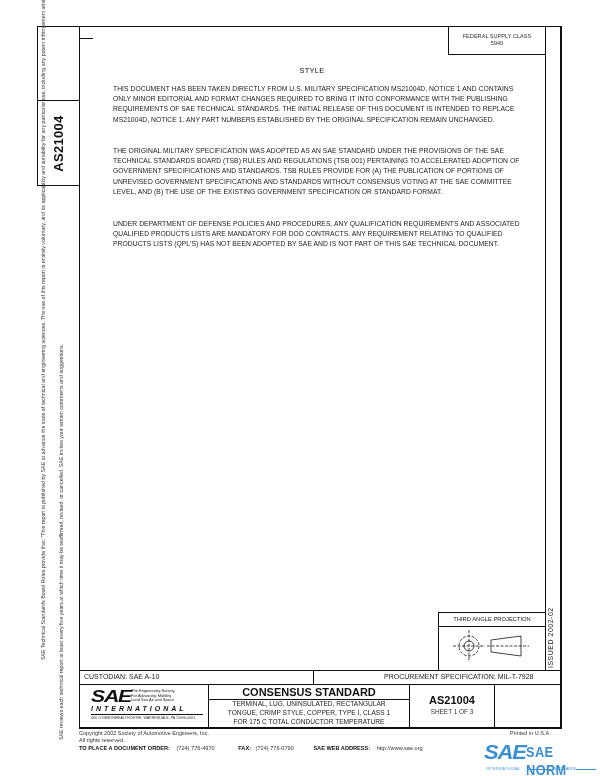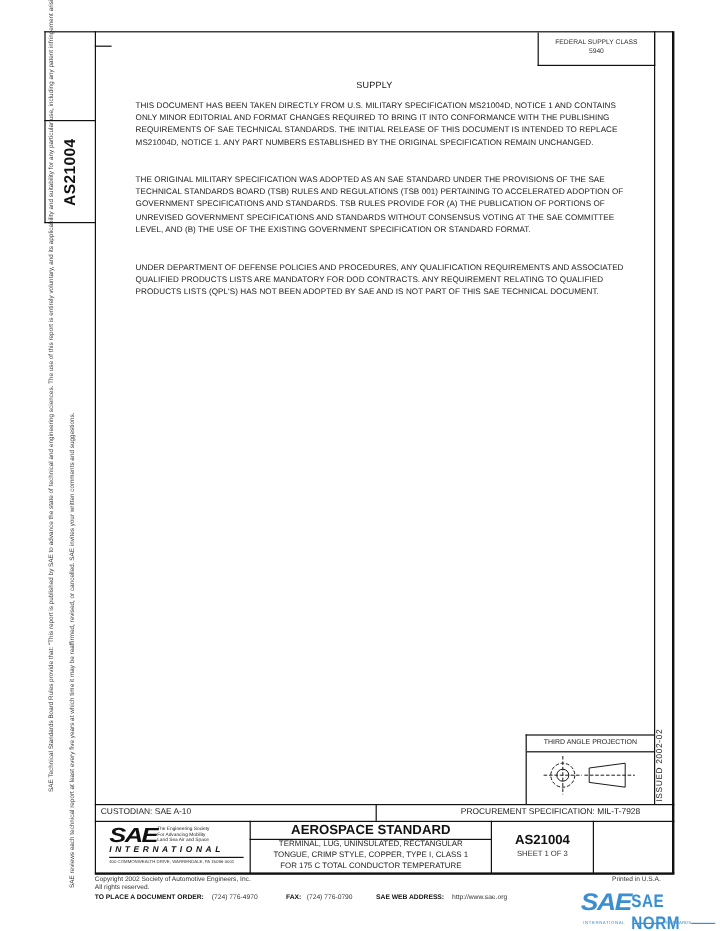--- a/index.html
+++ b/index.html
@@ -46,21 +46,21 @@
 </div>
 <div class="disclaimer" style="left:57px;top:740px;width:560px;">
   <span>SAE reviews each technical report at least every five years at which time it may be reaffirmed, revised, or cancelled. SAE invites your written comments and suggestions.</span>
 </div>
 
 <div class="fsc">
   <div>FEDERAL SUPPLY CLASS</div>
   <div>5940</div>
 </div>
 
-<div class="notice-title">SUPPLY</div>
+<div class="notice-title">STYLE</div>
 <div class="para" style="top:84px;">THIS DOCUMENT HAS BEEN TAKEN DIRECTLY FROM U.S. MILITARY SPECIFICATION MS21004D, NOTICE 1 AND CONTAINS ONLY MINOR EDITORIAL AND FORMAT CHANGES REQUIRED TO BRING IT INTO CONFORMANCE WITH THE PUBLISHING REQUIREMENTS OF SAE TECHNICAL STANDARDS. THE INITIAL RELEASE OF THIS DOCUMENT IS INTENDED TO REPLACE MS21004D, NOTICE 1. ANY PART NUMBERS ESTABLISHED BY THE ORIGINAL SPECIFICATION REMAIN UNCHANGED.</div>
 <div class="para" style="top:146px;">THE ORIGINAL MILITARY SPECIFICATION WAS ADOPTED AS AN SAE STANDARD UNDER THE PROVISIONS OF THE SAE TECHNICAL STANDARDS BOARD (TSB) RULES AND REGULATIONS (TSB 001) PERTAINING TO ACCELERATED ADOPTION OF GOVERNMENT SPECIFICATIONS AND STANDARDS. TSB RULES PROVIDE FOR (A) THE PUBLICATION OF PORTIONS OF UNREVISED GOVERNMENT SPECIFICATIONS AND STANDARDS WITHOUT CONSENSUS VOTING AT THE SAE COMMITTEE LEVEL, AND (B) THE USE OF THE EXISTING GOVERNMENT SPECIFICATION OR STANDARD FORMAT.</div>
 <div class="para" style="top:219px;">UNDER DEPARTMENT OF DEFENSE POLICIES AND PROCEDURES, ANY QUALIFICATION REQUIREMENTS AND ASSOCIATED QUALIFIED PRODUCTS LISTS ARE MANDATORY FOR DOD CONTRACTS. ANY REQUIREMENT RELATING TO QUALIFIED PRODUCTS LISTS (QPL'S) HAS NOT BEEN ADOPTED BY SAE AND IS NOT PART OF THIS SAE TECHNICAL DOCUMENT.</div>
 
 <div class="tap-box">
   <div class="tap-label">THIRD ANGLE PROJECTION</div>
   <svg width="105" height="44" style="position:absolute;left:0;top:13px;" viewBox="0 0 105 44">
     <g stroke="#111" fill="none" stroke-width="0.8">
       <circle cx="30" cy="20" r="10" stroke-dasharray="3,1.5"></circle>
       <circle cx="30" cy="20" r="5"></circle>
@@ -90,21 +90,21 @@
   <div style="position:absolute;left:40px;top:1px;font-size:4px;line-height:4.6px;color:#222;">
     <div>The Engineering Society</div>
     <div>For Advancing Mobility</div>
     <div>Land Sea Air and Space</div>
   </div>
   <div style="position:absolute;left:0;top:17px;font-size:7px;font-weight:bold;font-style:italic;letter-spacing:3px;">INTERNATIONAL</div>
   <div class="line" style="left:0;top:26px;width:112px;height:0.8px;"></div>
   <div style="position:absolute;left:0;top:28px;font-size:3.6px;color:#333;white-space:nowrap;">400 COMMONWEALTH DRIVE, WARRENDALE, PA 15096-0001</div>
 </div>
 
-<div class="aero-title">AEROSPACE STANDARD</div>
+<div class="aero-title">CONSENSUS STANDARD</div>
 <div class="desc">
   <div>TERMINAL, LUG, UNINSULATED, RECTANGULAR</div>
   <div>TONGUE, CRIMP STYLE, COPPER, TYPE I, CLASS 1</div>
   <div>FOR 175 C TOTAL CONDUCTOR TEMPERATURE</div>
 </div>
 <div class="docnum">AS21004</div>
 <div class="sheet">SHEET 1 OF 3</div>
 
 <div class="footer" style="top:730px;">Copyright 2002 Society of Automotive Engineers, Inc.</div>
 <div class="footer" style="top:737px;">All rights reserved.</div>

